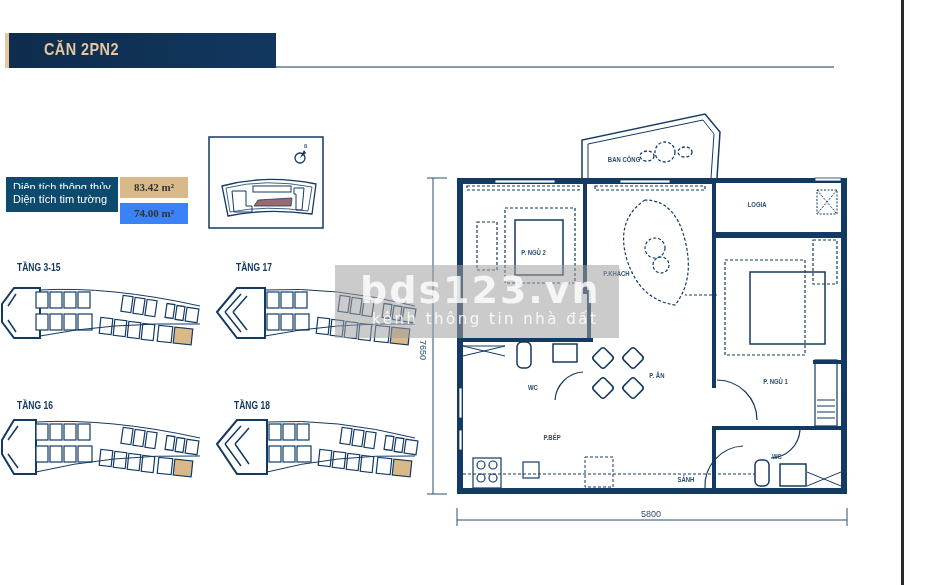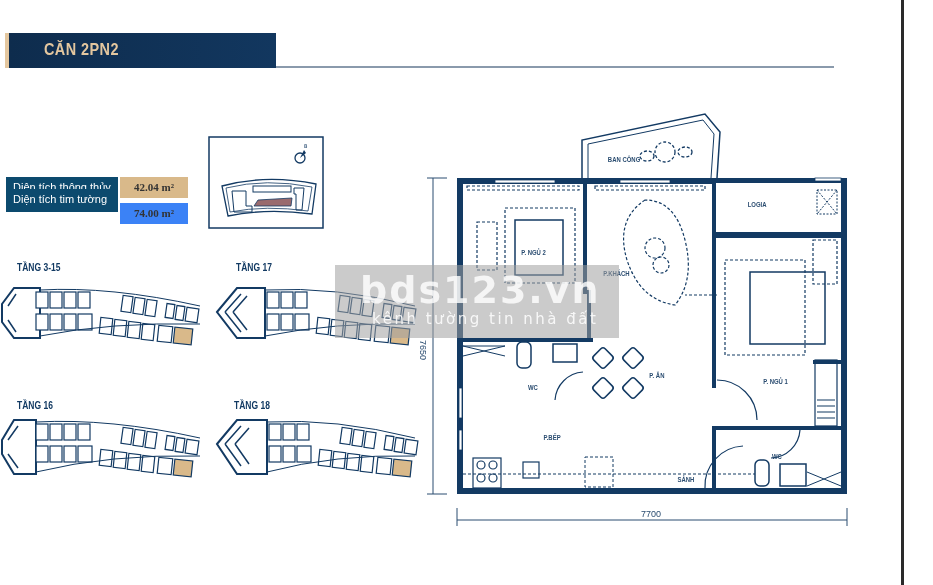--- a/index.html
+++ b/index.html
@@ -19,21 +19,21 @@
   .wm-sub { left:372px; top:310px; font-family:"DejaVu Sans", sans-serif; font-size:15px; color:rgba(255,255,255,0.85); letter-spacing:2.5px; }
 </style>
 </head>
 <body>
 
 <div class="abs title-bar"></div>
 <div class="abs title-text">CĂN 2PN2</div>
 <div class="abs title-rule"></div>
 
 <div class="abs area-label" style="top:177px;">Diện tích thông thủy</div>
-<div class="abs area-val" style="top:177px;background:#d9b98a;">42.04 m²</div>
+<div class="abs area-val" style="top:177px;background:#d9b98a;">83.42 m²</div>
 <div class="abs area-label" style="top:189px;">Diện tích tim tường</div>
 <div class="abs area-val" style="top:203px;background:#3b82f6;">74.00 m²</div>
 
 <div class="abs" style="left:208px;top:136px;width:116px;height:93px;">
   <svg width="116" height="93" viewBox="0 0 116 93">
     <rect x="1" y="1" width="114" height="91" fill="#fff" stroke="#133a63" stroke-width="1.5"></rect>
     <g>
       <circle cx="92" cy="22" r="5" fill="none" stroke="#133a63" stroke-width="1.3"></circle>
       <path d="M92 22 L96 14 L98 17 Z" fill="#133a63"></path>
       <text x="96" y="12" font-size="5" fill="#133a63">B</text>
@@ -268,20 +268,20 @@
 <div class="abs room-label" style="left:746px;top:201px;">LOGIA</div>
 <div class="abs room-label" style="left:519px;top:249px;">P. NGỦ 2</div>
 <div class="abs room-label" style="left:601px;top:270px;">P.KHÁCH</div>
 <div class="abs room-label" style="left:527px;top:384px;">WC</div>
 <div class="abs room-label" style="left:648px;top:372px;">P. ĂN</div>
 <div class="abs room-label" style="left:761px;top:378px;">P. NGỦ 1</div>
 <div class="abs room-label" style="left:542px;top:434px;">P.BẾP</div>
 <div class="abs room-label" style="left:676px;top:476px;">SẢNH</div>
 <div class="abs room-label" style="left:771px;top:453px;">WC</div>
 
-<div class="abs dim-label" style="left:641px;top:509px;">7700</div>
+<div class="abs dim-label" style="left:641px;top:509px;">5800</div>
 <div class="abs dim-label" style="left:428px;top:340px;transform:rotate(90deg);transform-origin:left top;">7650</div>
 
 <div class="abs watermark"></div>
 <div class="abs wm-main">bds123.vn</div>
-<div class="abs wm-sub">kênh tường tin nhà đất</div>
+<div class="abs wm-sub">kênh thông tin nhà đất</div>
 
 <div class="abs vline"></div>
 
 </body></html>

